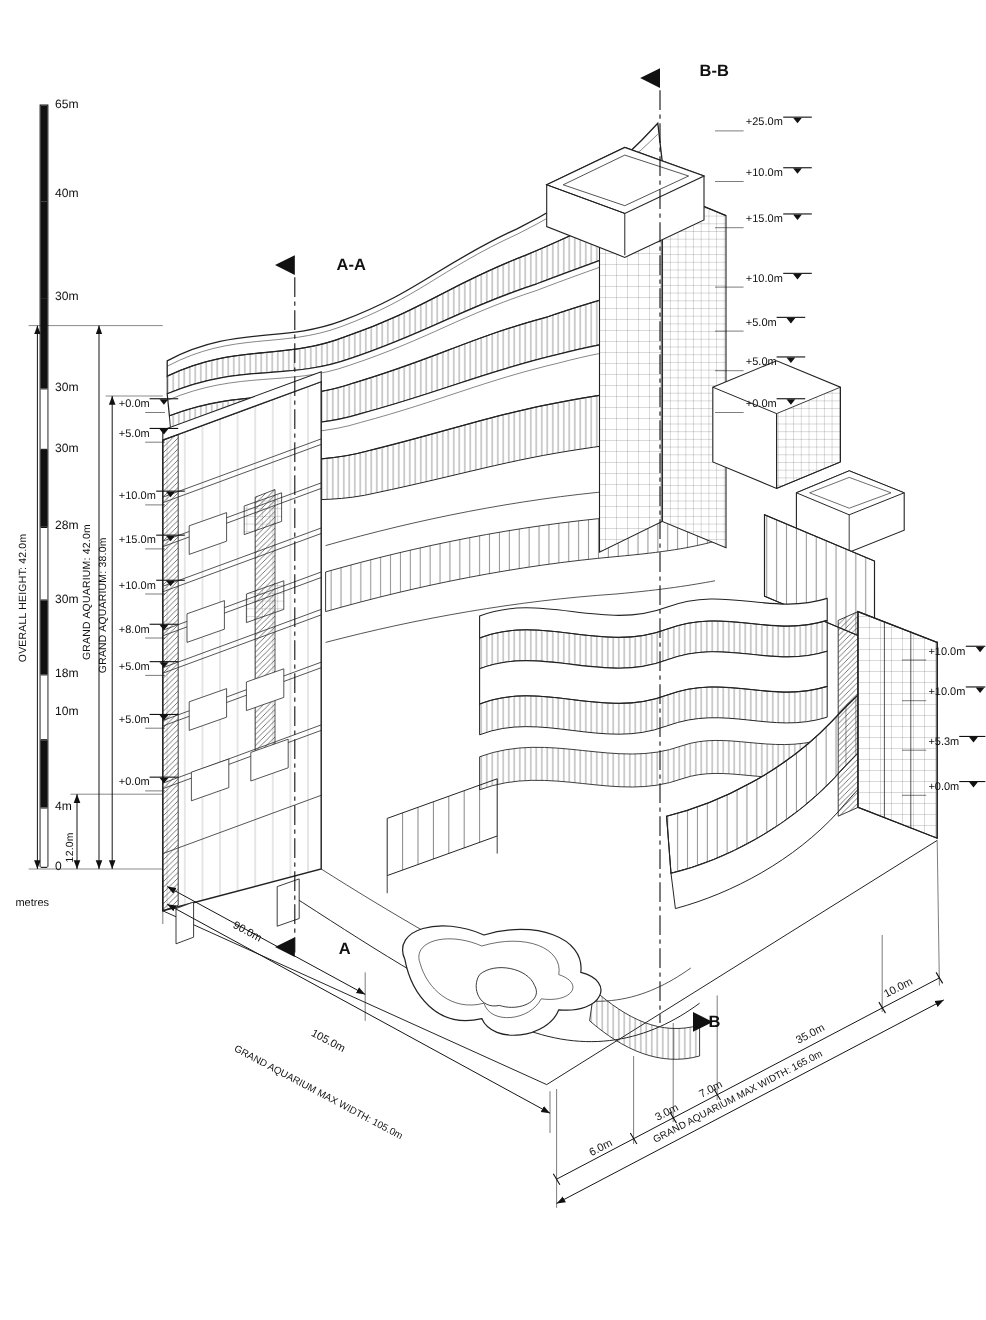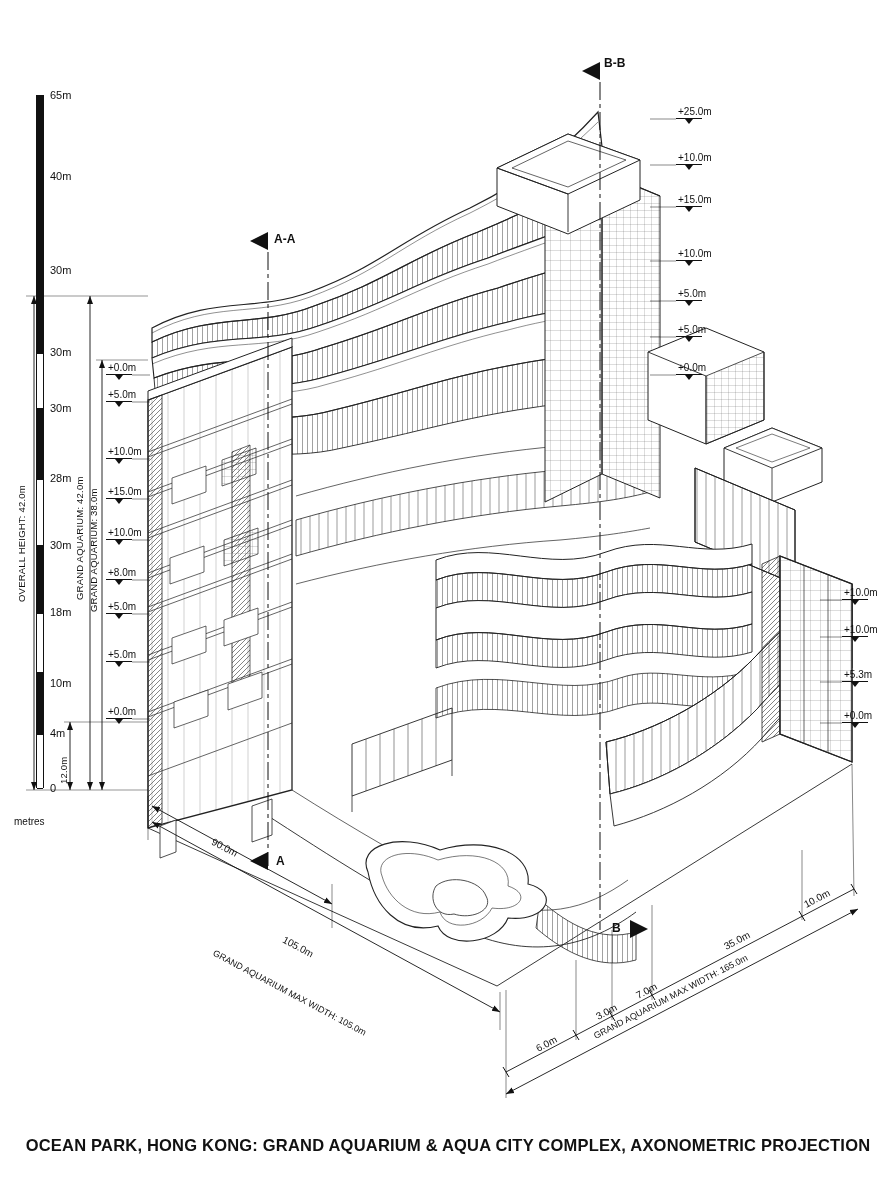--- a/index.html
+++ b/index.html
@@ -3,30 +3,30 @@
 <meta charset="utf-8">
 <style>
   html,body{margin:0;padding:0;background:#fff;}
   .canvas{position:relative;width:896px;height:1200px;background:#fff;overflow:hidden;
           font-family:"Liberation Sans", sans-serif;color:#111;}
   svg.draw{position:absolute;left:0;top:0;}
   .lbl{position:absolute;white-space:nowrap;color:#111;}
   .tick{font-size:11px;}
   .metres{font-size:10px;}
   .vdim{font-size:9.5px;transform:rotate(-90deg);transform-origin:0 0;letter-spacing:.2px;}
-  .sec{font-size:12px;font-weight:bold;}
+  .sec{font-size:15px;font-weight:bold;margin-left:32px;}
   .dim{font-size:10px;transform-origin:0 0;}
   .dimsm{font-size:9px;transform-origin:0 0;}
   .rot-l{transform:rotate(28deg);}
   .rot-r{transform:rotate(-27.5deg);}
   .scalebar{position:absolute;left:36px;top:95px;width:8px;height:693px;border:1px solid #111;box-sizing:border-box;}
   .scalebar .seg{width:100%;}
   .seg.b{background:#111;}
   .seg.w{background:#fff;border-top:1px solid #111;border-bottom:1px solid #111;box-sizing:border-box;}
-  .lvl{position:absolute;display:flex;flex-direction:column;font-size:10px;line-height:1.15;color:#111;}
+  .lvl{position:absolute;display:flex;flex-direction:row;font-size:10px;line-height:1.15;color:#111;}
   .lvl-t{padding-left:2px;}
   .lvl-sym{width:26px;border-top:1px solid #111;display:flex;justify-content:center;height:7px;}
   .lvl-sym i{display:block;width:0;height:0;border-left:4px solid transparent;border-right:4px solid transparent;border-top:5px solid #111;}
   .title{position:absolute;left:0;top:1136px;width:896px;text-align:center;font-size:16.5px;font-weight:bold;letter-spacing:.2px;}
 </style>
 </head>
 <body>
 
 <div class="canvas">
 
@@ -206,21 +206,21 @@
   </div>
 
   <div class="lbl tick" style="left:50px;top:89px">65m</div>
   <div class="lbl tick" style="left:50px;top:170px">40m</div>
   <div class="lbl tick" style="left:50px;top:264px">30m</div>
   <div class="lbl tick" style="left:50px;top:346px">30m</div>
   <div class="lbl tick" style="left:50px;top:402px">30m</div>
   <div class="lbl tick" style="left:50px;top:472px">28m</div>
   <div class="lbl tick" style="left:50px;top:539px">30m</div>
   <div class="lbl tick" style="left:50px;top:606px">18m</div>
-  <div class="lbl tick" style="left:50px;top:677px">10m</div>
+  <div class="lbl tick" style="left:50px;top:641px">10m</div>
   <div class="lbl tick" style="left:50px;top:727px">4m</div>
   <div class="lbl tick" style="left:50px;top:782px">0</div>
   <div class="lbl metres" style="left:14px;top:816px">metres</div>
 
   <div class="lbl vdim" style="left:16px;top:602px">OVERALL HEIGHT: 42.0m</div>
   <div class="lbl vdim" style="left:74px;top:600px">GRAND AQUARIUM: 42.0m</div>
   <div class="lbl vdim" style="left:88px;top:612px">GRAND AQUARIUM: 38.0m</div>
   <div class="lbl vdim" style="left:58px;top:784px">12.0m</div>
 
   <div class="lvl" style="left:106px;top:362px">
@@ -355,15 +355,14 @@
   <div class="lbl dim rot-l" style="left:286px;top:934px">105.0m</div>
   <div class="lbl dimsm rot-l" style="left:216px;top:948px">GRAND AQUARIUM MAX WIDTH: 105.0m</div>
 
   <div class="lbl dim rot-r" style="left:534px;top:1044px">6.0m</div>
   <div class="lbl dim rot-r" style="left:594px;top:1012px">3.0m</div>
   <div class="lbl dim rot-r" style="left:634px;top:991px">7.0m</div>
   <div class="lbl dim rot-r" style="left:722px;top:942px">35.0m</div>
   <div class="lbl dim rot-r" style="left:802px;top:900px">10.0m</div>
   <div class="lbl dimsm rot-r" style="left:592px;top:1032px">GRAND AQUARIUM MAX WIDTH: 165.0m</div>
 
-  <div class="title">OCEAN PARK, HONG KONG: GRAND AQUARIUM &amp; AQUA CITY COMPLEX, AXONOMETRIC PROJECTION</div>
 
 </div>
 
 </body></html>

